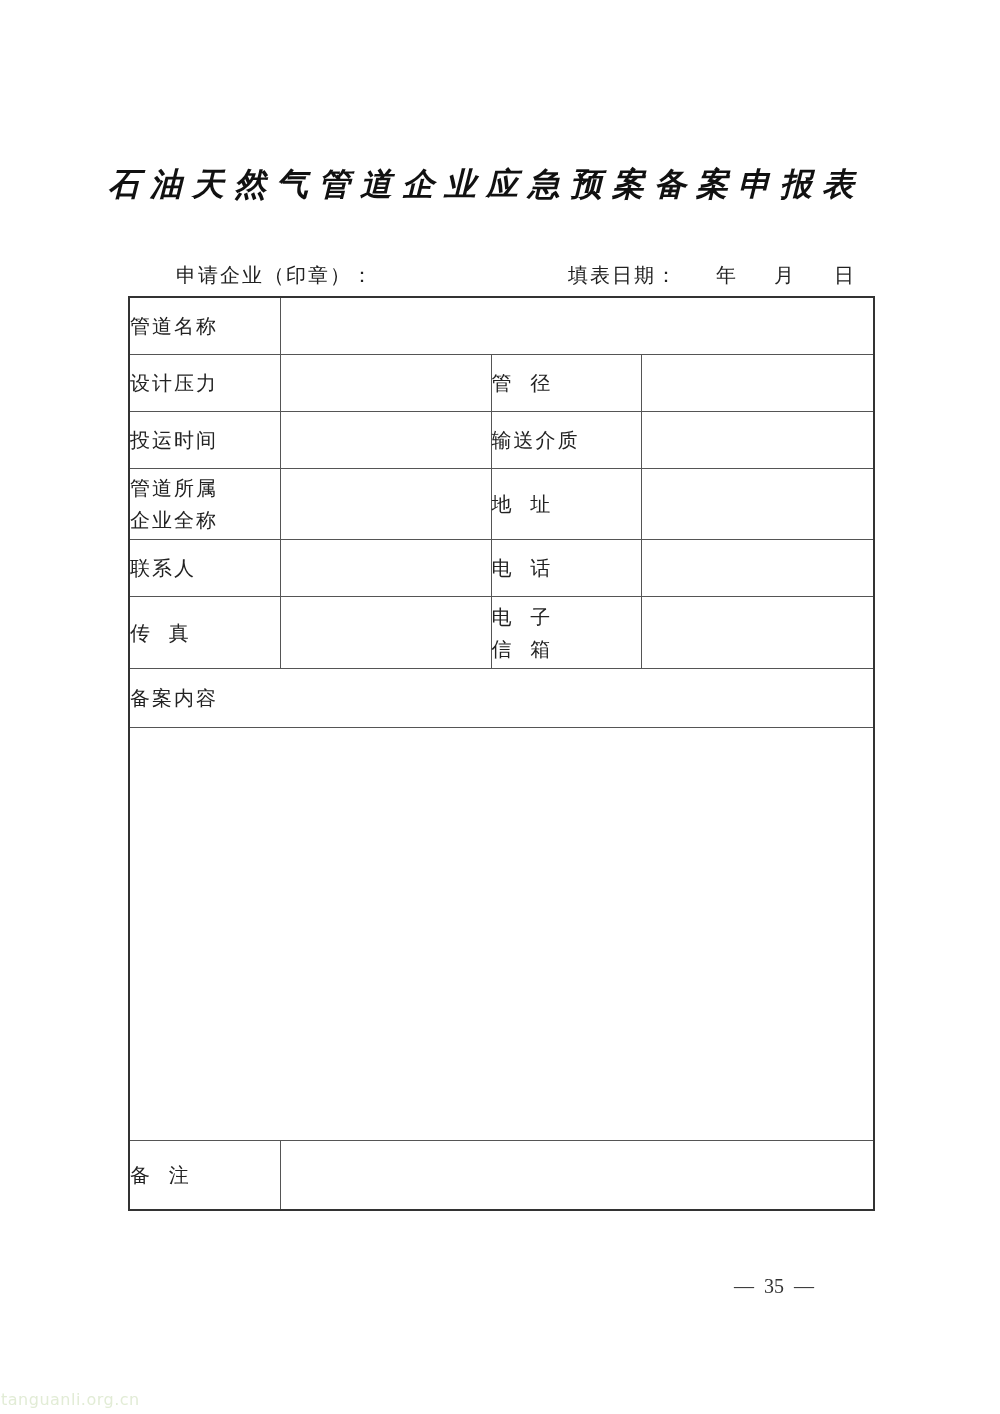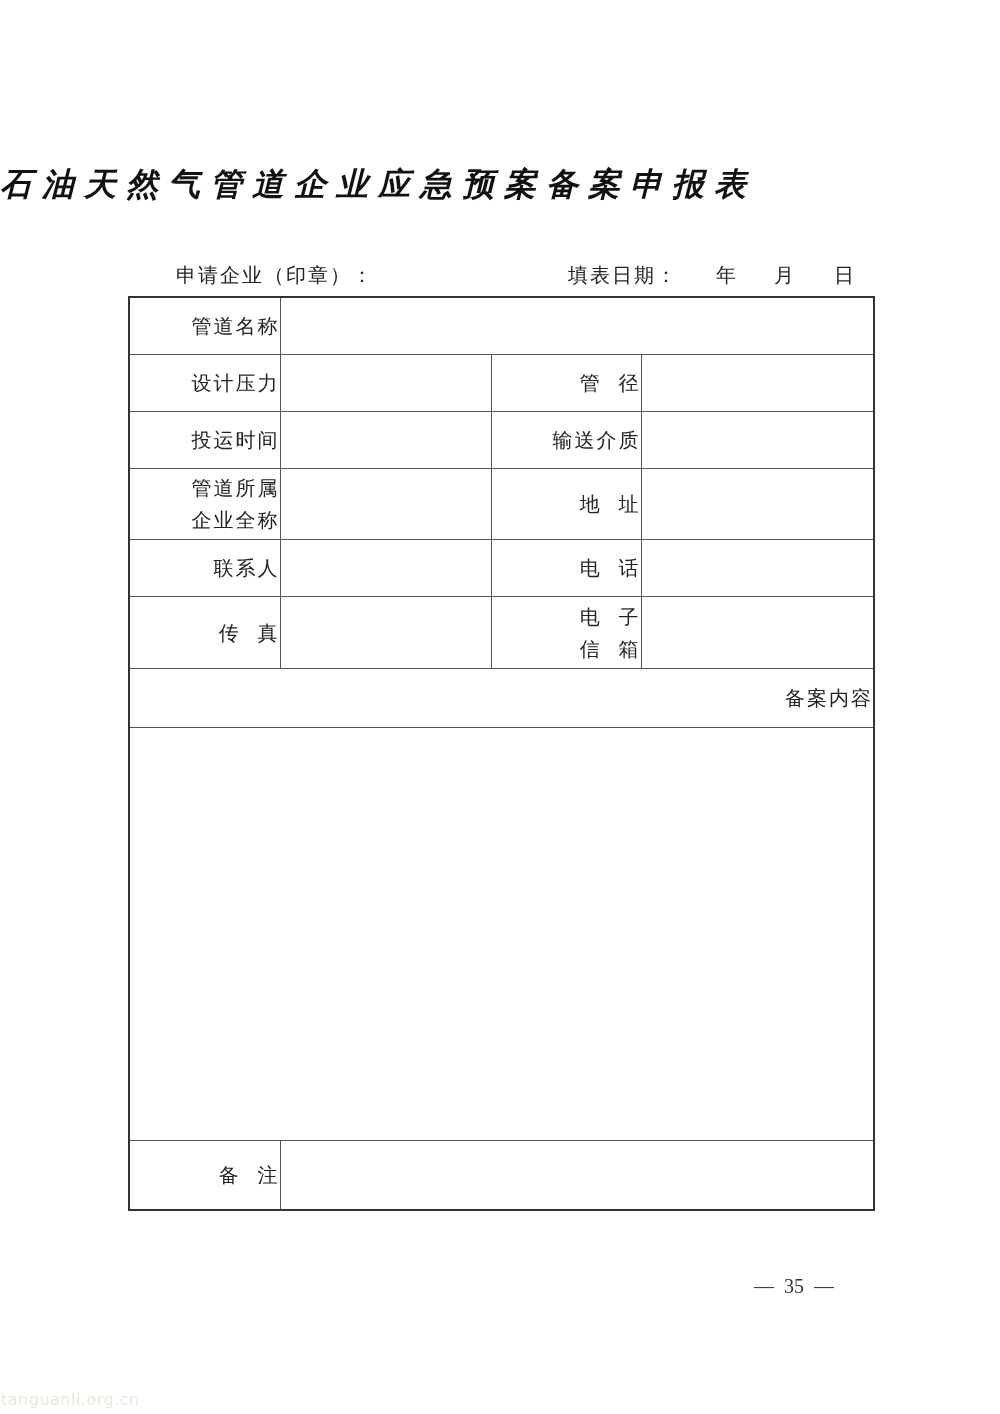--- a/index.html
+++ b/index.html
@@ -1,43 +1,43 @@
 <!DOCTYPE html>
 <html><head>
 <meta charset="utf-8">
 <style>
   html, body { margin:0; padding:0; }
   body {
     width:1000px; height:1414px; background:#ffffff; position:relative; overflow:hidden;
     font-family: "DejaVu Serif", "Liberation Serif", serif; color:#222;
   }
   .title {
-    position:absolute; top:163px; left:0; width:864px; text-align:left;
+    position:absolute; top:163px; left:0; width:864px; text-align:right;
     font-size:32px; letter-spacing:10px; font-weight:bold; color:#111;
     font-style:italic;
     font-family: Liberation Mono, monospace;
   }
   .header-left {
     position:absolute; top:262px; left:150px; font-size:20px; letter-spacing:2px;margin-left:26px;
   }
   .header-right {
     position:absolute; top:262px; left:568px; font-size:20px; letter-spacing:2px;text-align:center;
   }
   .date-part { position:absolute; top:262px; font-size:20px; }
   table.form {
     position:absolute; left:128px; top:296px; width:745px; height:915px;
     border-collapse:collapse; border:2px solid #333; table-layout:fixed;
   }
   table.form td {
-    border:1px solid #555; text-align:right; vertical-align:middle;
+    border:1px solid #555; text-align:left; vertical-align:middle;
     font-size:20px; letter-spacing:2px; padding:0; line-height:32px;
   }
   .page-num {
     position:absolute; top:1275px; left:734px; font-size:20px;
-    font-family:"Liberation Serif", serif; color:#333;margin-left:20px;
+    font-family:"Liberation Serif", serif; color:#333;
   }
   .watermark {
     position:absolute; top:1390px; left:1px; font-size:16px; color:#e2ecd6;
     font-family:"DejaVu Sans", sans-serif; letter-spacing:0.5px;
   }
 </style>
 </head>
 <body>
 
 <div class="title">石油天然气管道企业应急预案备案申报表</div>

